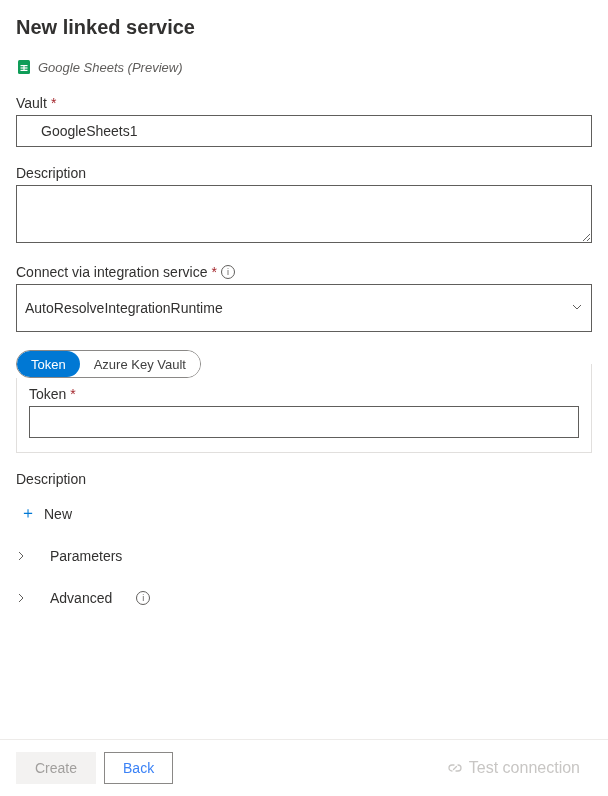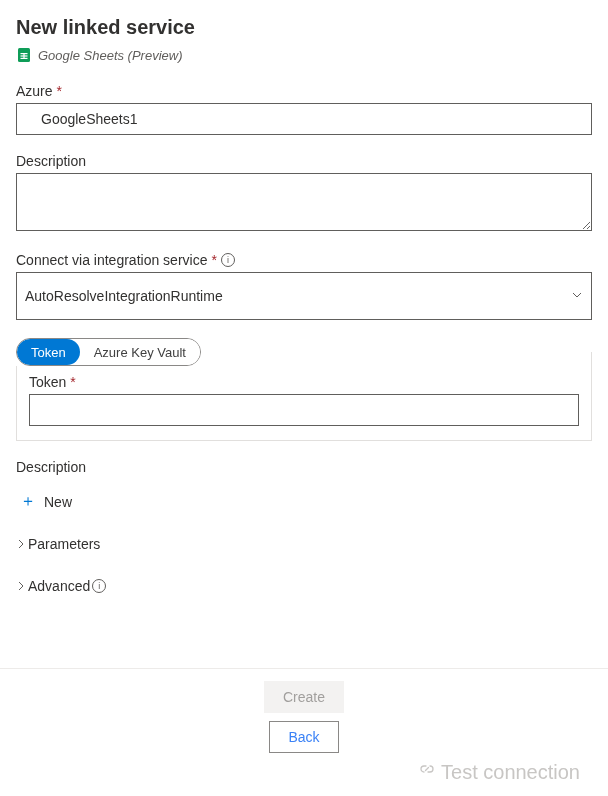--- a/index.html
+++ b/index.html
@@ -20,21 +20,21 @@
     }
     .main {
       flex: 1;
       padding: 16px 16px 0 16px;
       overflow-y: auto;
     }
     .page-title {
       font-size: 20px;
       font-weight: 600;
       color: #323130;
-      margin-bottom: 8px;
+      margin-bottom: 20px;
     }
     .subtitle-row {
       display: flex;
       align-items: center;
       gap: 6px;
       margin-bottom: 20px;
       font-style: italic;
     }
     .gs-icon {
       width: 16px;
@@ -167,56 +167,56 @@
       padding: 4px;
     }
     .plus-icon {
       font-size: 16px;
       color: #0078d4;
       font-weight: 300;
     }
     .expander {
       display: flex;
       align-items: center;
-      gap: 2px;
+      gap: 24px;
       cursor: pointer;
       padding: 6px 0;
       margin-top: 14px;
       font-size: 14px;
       color: #323130;
     }
     .footer {
       border-top: 1px solid #edebe9;
       padding: 12px 16px;
       display: flex;
       align-items: center;
       gap: 8px;
-      flex-direction: column;
     }
     .btn {
       height: 32px;
       padding: 0 18px;
       font-size: 14px;
       font-family: inherit;
       border: 1px solid #8a8886;
       background: #fff;
       cursor: pointer;
       color: #3b82f6;
     }
     .btn:disabled, .btn.disabled {
       background: #f3f2f1;
       color: #a19f9d;
       border-color: #f3f2f1;
       cursor: default;
     }
     .test-conn {
       display: inline-flex;
+      align-items: center;
       gap: 6px;
       color: #c8c6c4;
-      font-size: 20px;
+      font-size: 16px;
       cursor: default;
       margin-left: auto;
       margin-right: 12px;
     }
     .link-icon-svg {
       width: 16px;
       height: 16px;
     }
     .add-new-text {
       color: #323130;
@@ -235,21 +235,21 @@
         <rect x="4.5" y="8.4" width="7" height="1.2" fill="#fff"></rect>
         <rect x="4.5" y="10.8" width="7" height="1.2" fill="#fff"></rect>
         <rect x="7.4" y="6" width="1.2" height="6" fill="#fff"></rect>
       </svg>
     </span>
     <span class="subtitle-text">Google Sheets (Preview)</span>
   </div>
 
   <div class="field-group">
     <div class="field-label">
-      <span>Azure</span>
+      <span>Vault</span>
       <span class="req">*</span>
     </div>
     <input type="text" class="text-input" value="GoogleSheets1" style="">
   </div>
 
   <div class="field-group">
     <div class="field-label">
       <span>Description</span>
     </div>
     <textarea class="textarea" style=""></textarea>

